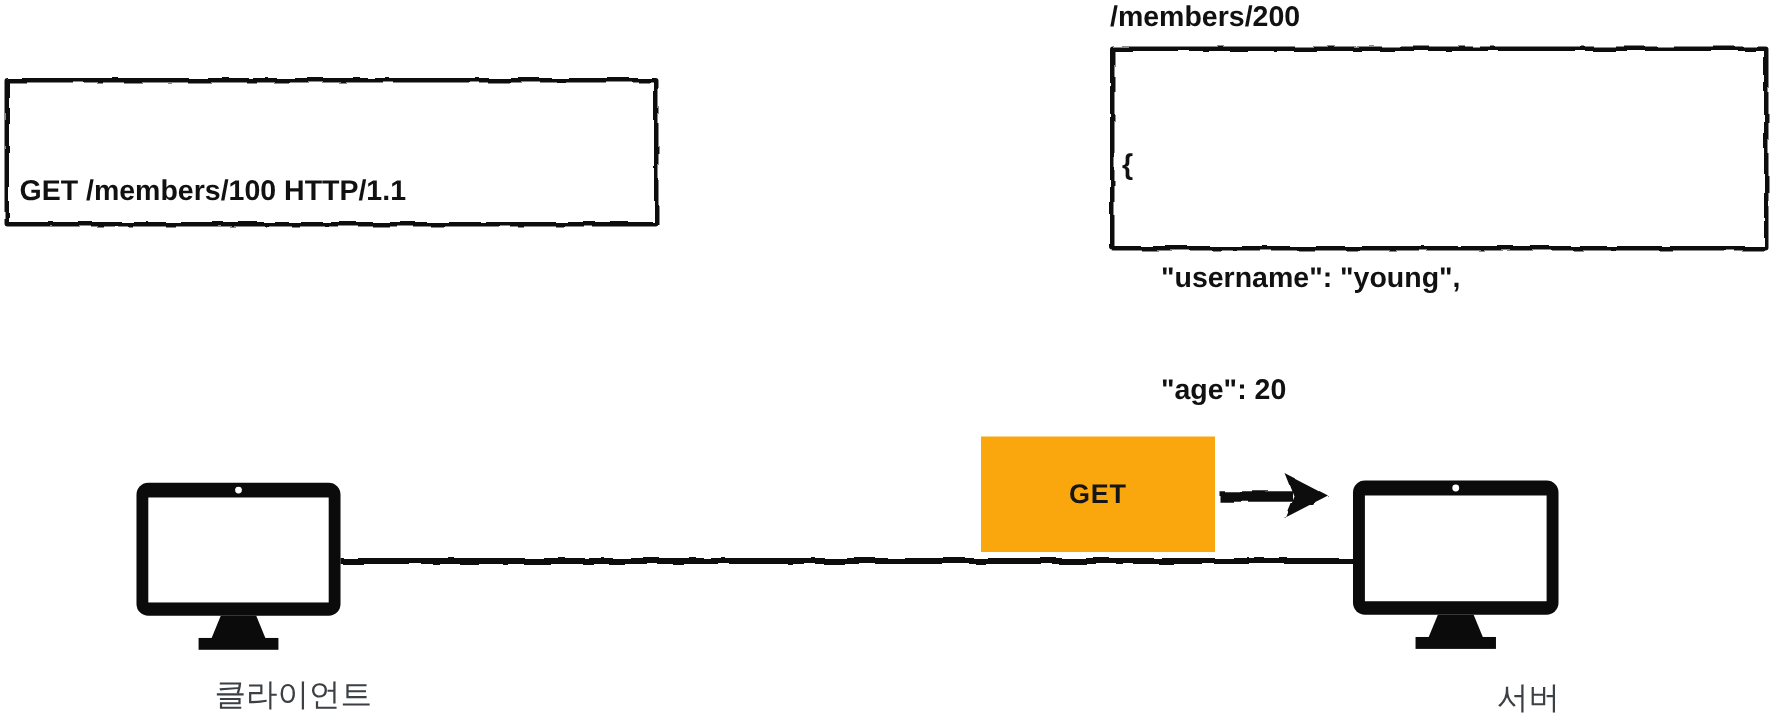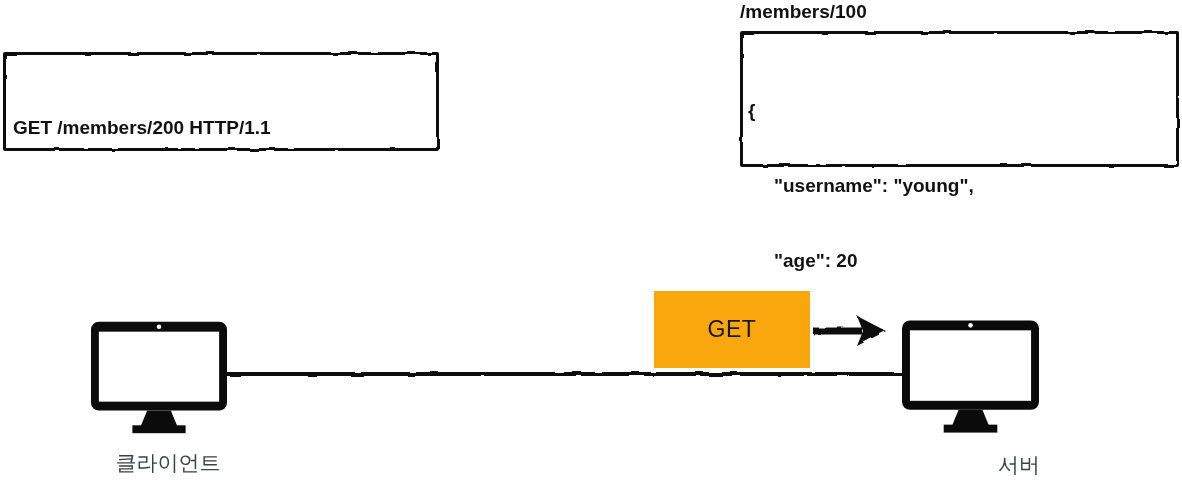--- a/index.html
+++ b/index.html
@@ -63,22 +63,22 @@
   .get-box {
     position: absolute;
     left: 654px; top: 291px;
     width: 156px; height: 77px;
     background: var(--accent-orange, #F9A70D);
     display: flex;
     align-items: center;
     justify-content: center;
   }
   .get-box .get-label {
-    font-size: 23px;
-    font-weight: normal;
+    font-size: 18px;
+    font-weight: bold;
     letter-spacing: 0.5px;
     color: #161616;
   }
 
   .arrow-svg {
     position: absolute;
     left: 808px; top: 311px;
     width: 80px; height: 40px;
     filter: url(#roughen);
   }
@@ -87,45 +87,45 @@
   .monitor-client { left: 90px;  top: 320px; width: 138px; height: 114px; }
   .monitor-server { left: 901px; top: 319px; width: 139px; height: 114px; }
 
   .node-label {
     position: absolute;
     font-size: 21px;
     font-weight: normal;
     color: var(--label-gray, #3C4045);
     text-align: center;
   }
-  .client-label { left: 88px;  top: 449px; width: 160px; }
+  .client-label { left: 88px;  top: 449px; width: 160px; text-align: right; }
   .server-label { left: 900px; top: 451px; width: 140px; text-align: right; }
 
   .defs-holder { position: absolute; width: 0; height: 0; }
 </style>
 </head>
 <body>
 
 <div class="canvas">
 
   <svg class="defs-holder" aria-hidden="true">
     <defs>
       <filter id="roughen" x="-6%" y="-6%" width="112%" height="112%">
         <feTurbulence type="fractalNoise" baseFrequency="0.05" numOctaves="2" seed="4" result="n"></feTurbulence>
         <feDisplacementMap in="SourceGraphic" in2="n" scale="3"></feDisplacementMap>
       </filter>
     </defs>
   </svg>
 
   <div class="sketch-border request-border"></div>
   <div class="request-text">
-    <div>GET /members/200 HTTP/1.1</div>
+    <div>GET /members/100 HTTP/1.1</div>
   </div>
 
-  <div class="response-title">/members/100</div>
+  <div class="response-title">/members/200</div>
   <div class="sketch-border response-border"></div>
   <div class="response-text">
     <div>{</div>
     <div class="indent">"username": "young",</div>
     <div class="indent">"age": 20</div>
     <div>}</div>
   </div>
 
   <div class="conn-line"></div>
 

